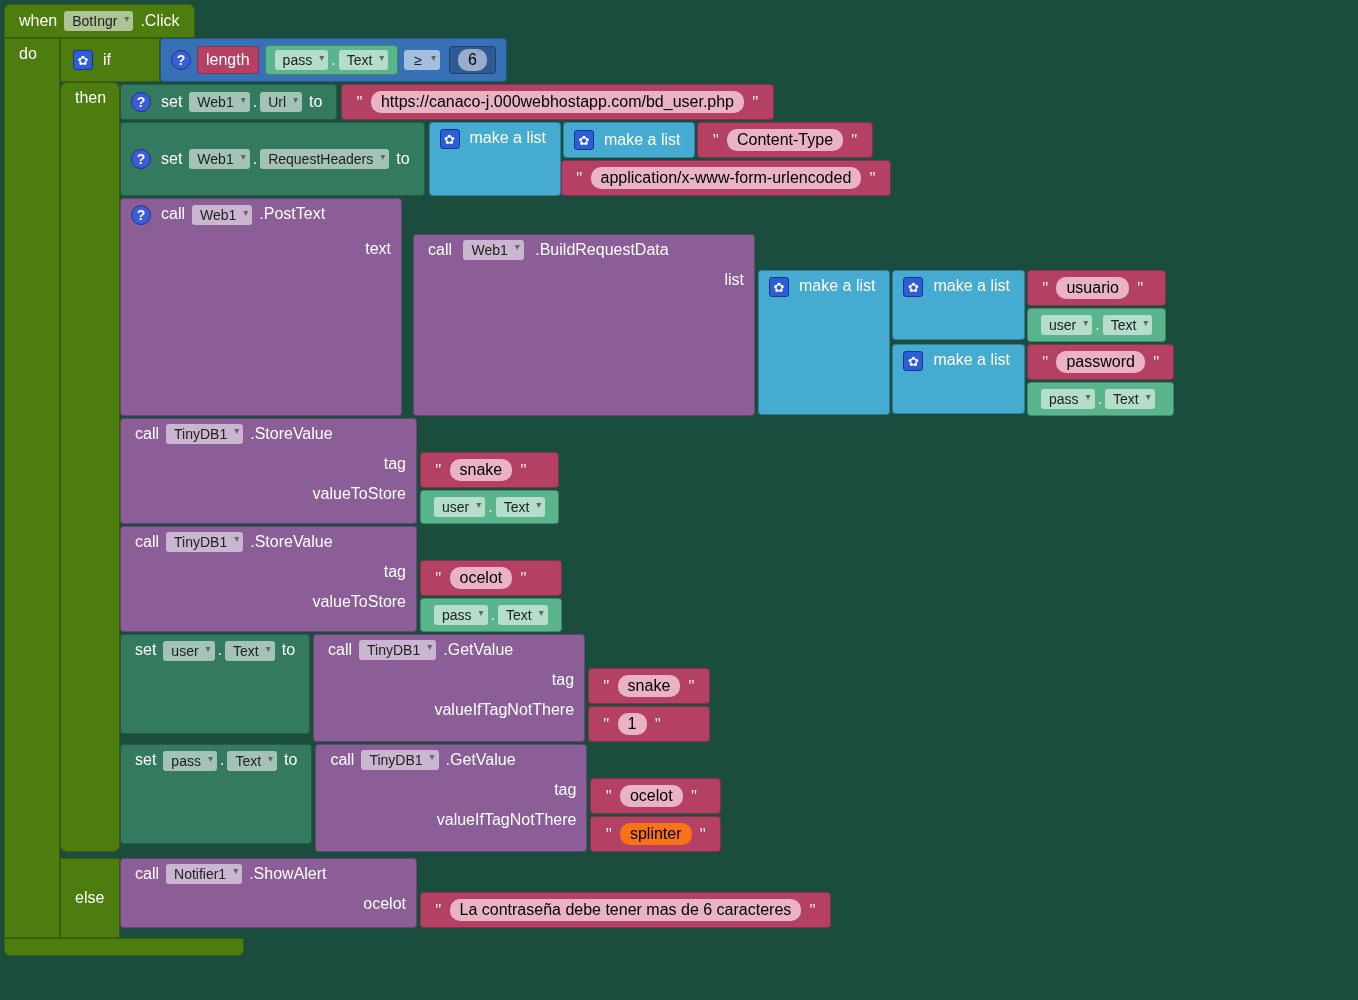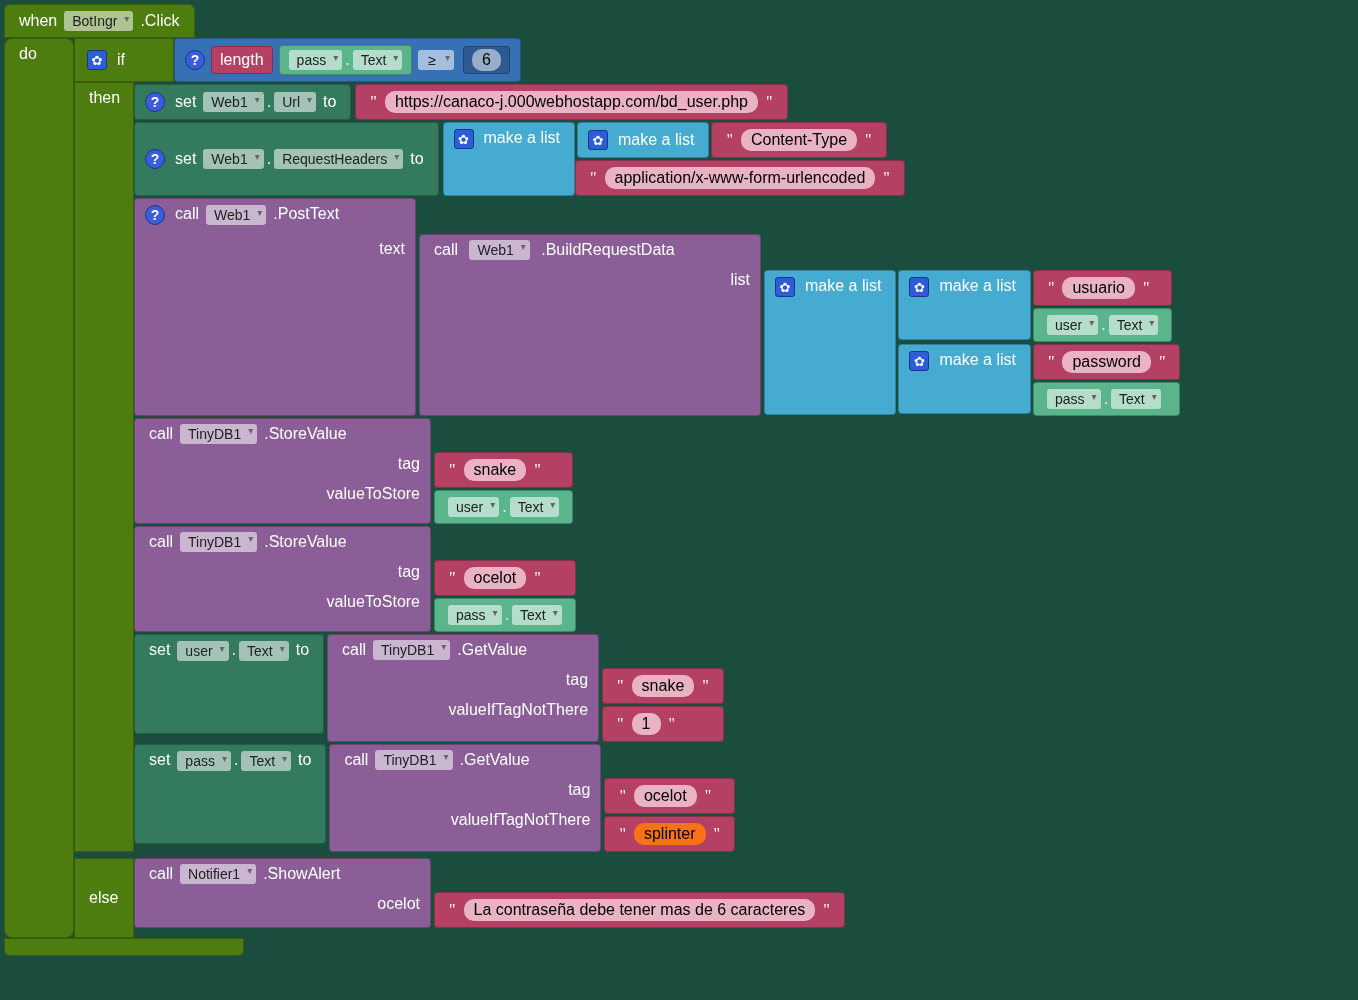--- a/index.html
+++ b/index.html
@@ -33,21 +33,21 @@
 <div class="row">
   <div class="blk mustard" style="border-radius:6px 6px 0 0">
     <span class="lbl">when</span>
     <span class="dd">BotIngr</span>
     <span class="lbl">.Click</span>
   </div>
 </div>
 
 <div class="row" style="align-items:stretch">
 
-  <div class="blk mustard" style="width:70px;border-radius:8px;align-items:flex-start">
+  <div class="blk mustard" style="width:56px;border-radius:0;align-items:flex-start">
     <span class="lbl">do</span>
   </div>
 
   <div class="col" style="flex:1">
 
     <div class="row">
       <div class="blk mustard" style="border-radius:0;padding:8px 12px;width:100px">
         <span class="gear">✿</span>
         <span class="lbl">if</span>
       </div>
@@ -62,21 +62,21 @@
           <span class="dd">Text</span>
         </span>
         <span class="dd" style="margin-left:6px;padding:2px 18px 2px 10px">≥</span>
         <span class="blk blue" style="background:#2e5a92;padding:2px 4px;margin-left:6px">
           <span class="pill">6</span>
         </span>
       </div>
     </div>
 
     <div class="row" style="align-items:stretch">
-      <div class="blk mustard" style="width:60px;border-radius:0;align-items:flex-start">
+      <div class="blk mustard" style="width:60px;border-radius:7px;align-items:flex-start">
         <span class="lbl">then</span>
       </div>
 
       <div class="col stack" style="flex:1">
 
         <div class="row">
           <div class="blk green">
             <span class="help">?</span>
             <span class="lbl">set</span>
             <span class="dd">Web1</span>
@@ -132,21 +132,21 @@
               <span class="help">?</span>
               <span class="lbl">call</span>
               <span class="dd">Web1</span>
               <span class="lbl">.PostText</span>
             </div>
             <div class="row">
                 <div class="arglabel webstack" style="width:260px">text</div>
               </div>
             <div style="height:125px"></div>
           </div>
-          <div class="col" style="margin-left:3px;margin-top:36px">
+          <div class="col" style="margin-left:11px;margin-top:36px">
 
             <div class="row">
               <div class="col purple" style="border-radius:4px;border:1px solid rgba(0,0,0,.25)">
                 <div style="padding:6px 10px">
                   <span class="lbl">call</span>
                   <span class="dd">Web1</span>
                   <span class="lbl">.BuildRequestData</span>
                 </div>
                 <div class="row">
                     <div class="arglabel" style="width:320px">list</div>

